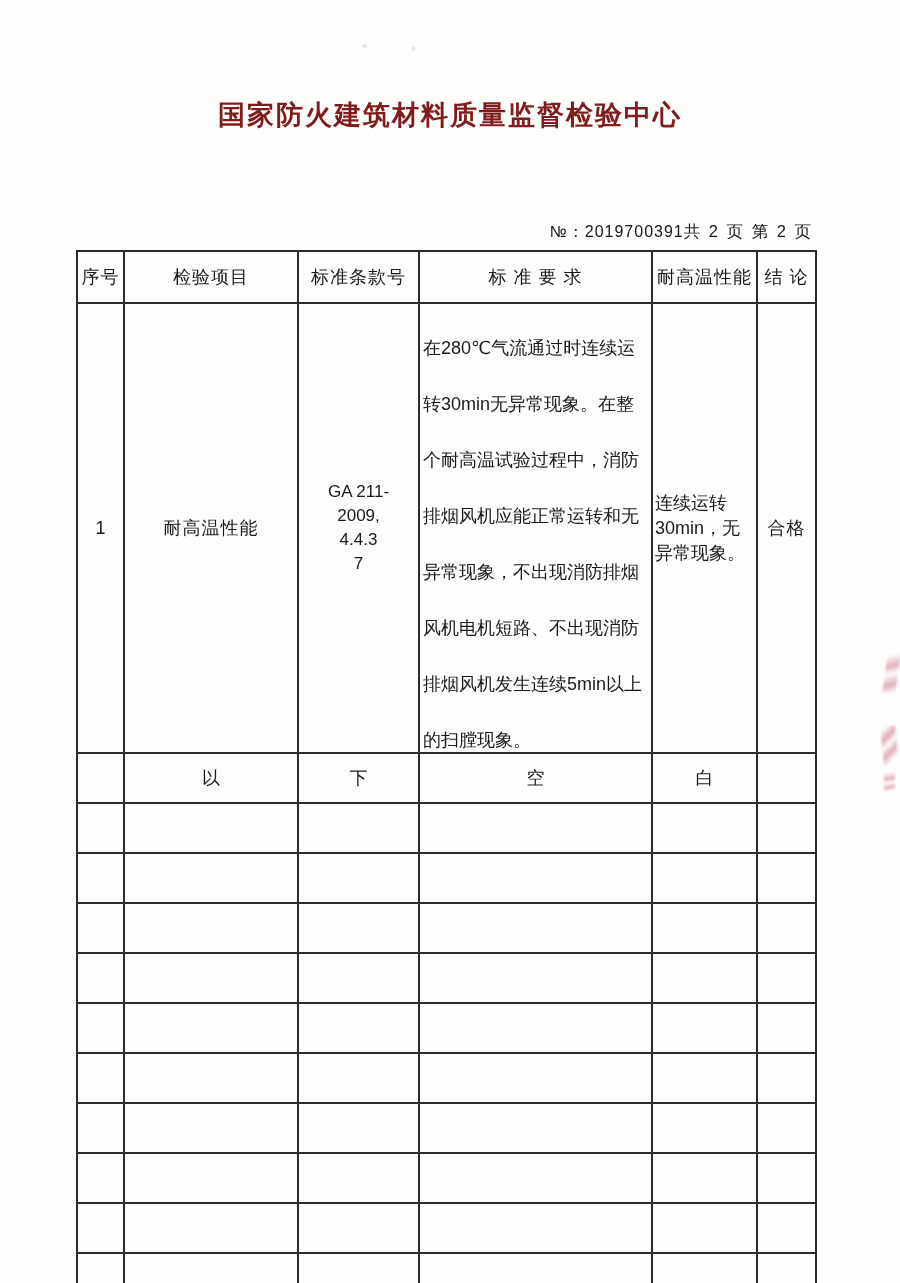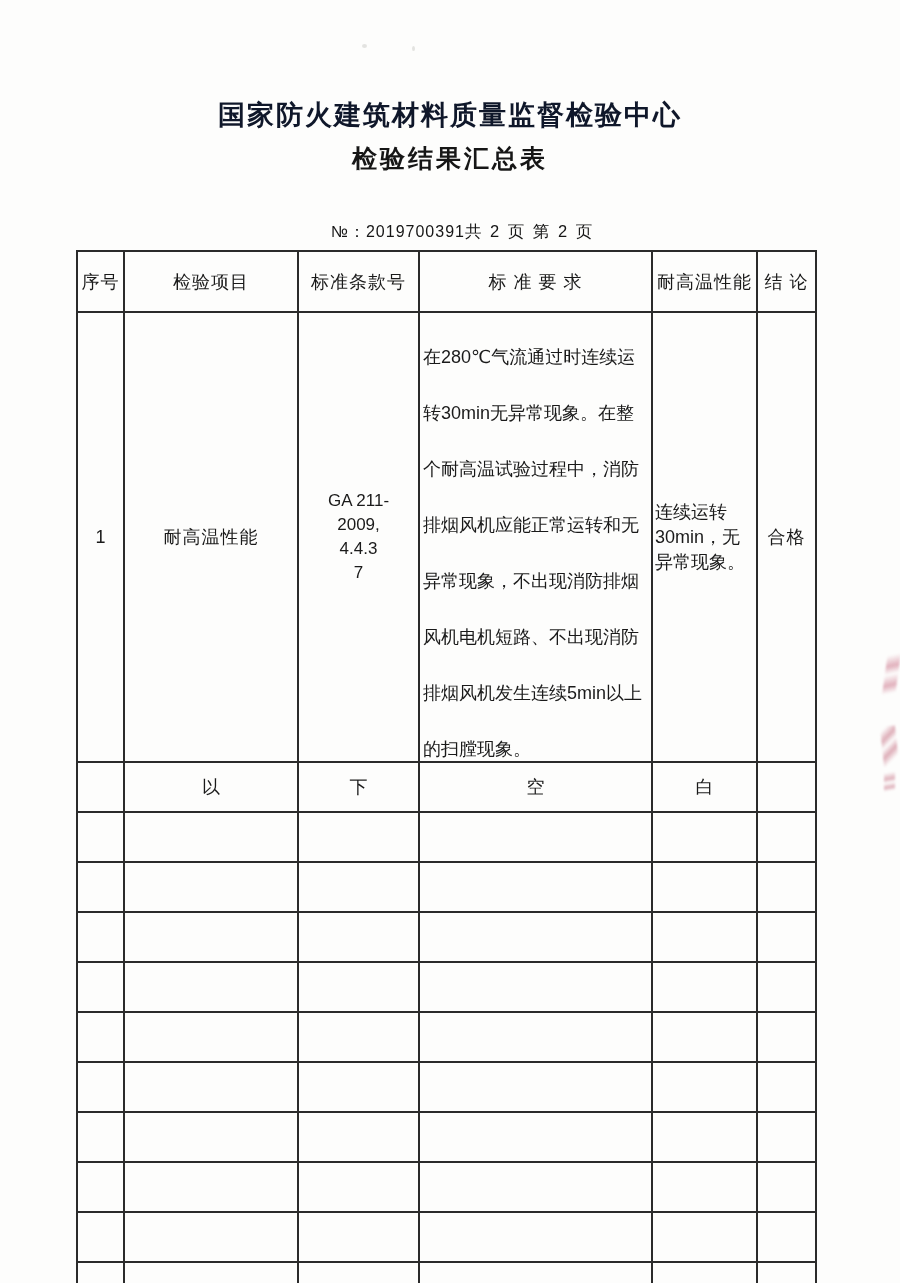--- a/index.html
+++ b/index.html
@@ -13,47 +13,47 @@
   .sheet{
     position:relative;
     width:900px;height:1283px;
     background:#fdfdfc;
     overflow:hidden;
   }
   .title1{
     position:absolute;top:97px;left:0;right:0;
     text-align:center;
     font-size:27px;font-weight:bold;letter-spacing:2px;
-    color:#0f172a;
+    color:#7f1d1d;
   }
   .title2{
     position:absolute;top:142px;left:0;right:0;
     text-align:center;
     font-size:25px;font-weight:bold;letter-spacing:3px;
     color:#161616;
   }
   .meta{
-    position:absolute;top:221px;left:94px;width:737px;
-    display:flex;justify-content:center;align-items:baseline;
+    position:absolute;top:221px;left:76px;width:737px;
+    display:flex;justify-content:flex-end;align-items:baseline;
     font-size:16px;color:#151515;
   }
   .report-no{letter-spacing:1px;}
   .page-info{font-size:16.5px;letter-spacing:2px;}
   table.results{
     position:absolute;left:76px;top:250px;
     width:741px;
     border-collapse:collapse;table-layout:fixed;
     font-size:18px;color:#1a1a1a;
   }
   table.results th,table.results td{
     border:2px solid #2b2b2b;
     padding:0;
     overflow:hidden;
   }
-  tr.row-header{height:61px;border-radius:18px;}
+  tr.row-header{height:52px;border-radius:18px;}
   tr.row-header th{
     font-weight:normal;font-size:18px;
     text-align:center;vertical-align:middle;
     letter-spacing:1px;
   }
   tr.row-main{height:194px;}
   td.c-center{text-align:center;vertical-align:middle;}
   td.c-item{text-align:center;vertical-align:middle;letter-spacing:1px;}
   td.c-clause{text-align:center;vertical-align:middle;font-size:17px;}
   .clause-line{line-height:24px;}
@@ -100,21 +100,20 @@
 </style>
 </head>
 <body>
 
 <div class="sheet">
 
   <div class="speck speck-1"></div>
   <div class="speck speck-2"></div>
 
   <div class="title1">国家防火建筑材料质量监督检验中心</div>
-  <div class="title2">检验结果汇总表</div>
 
   <div class="meta">
     <div class="report-no"><span>№：</span><span>2019700391</span></div>
     <div class="page-info">共 2 页 第 2 页</div>
   </div>
 
   <table class="results">
     <colgroup>
       <col style="width:47px">
       <col style="width:174px">

